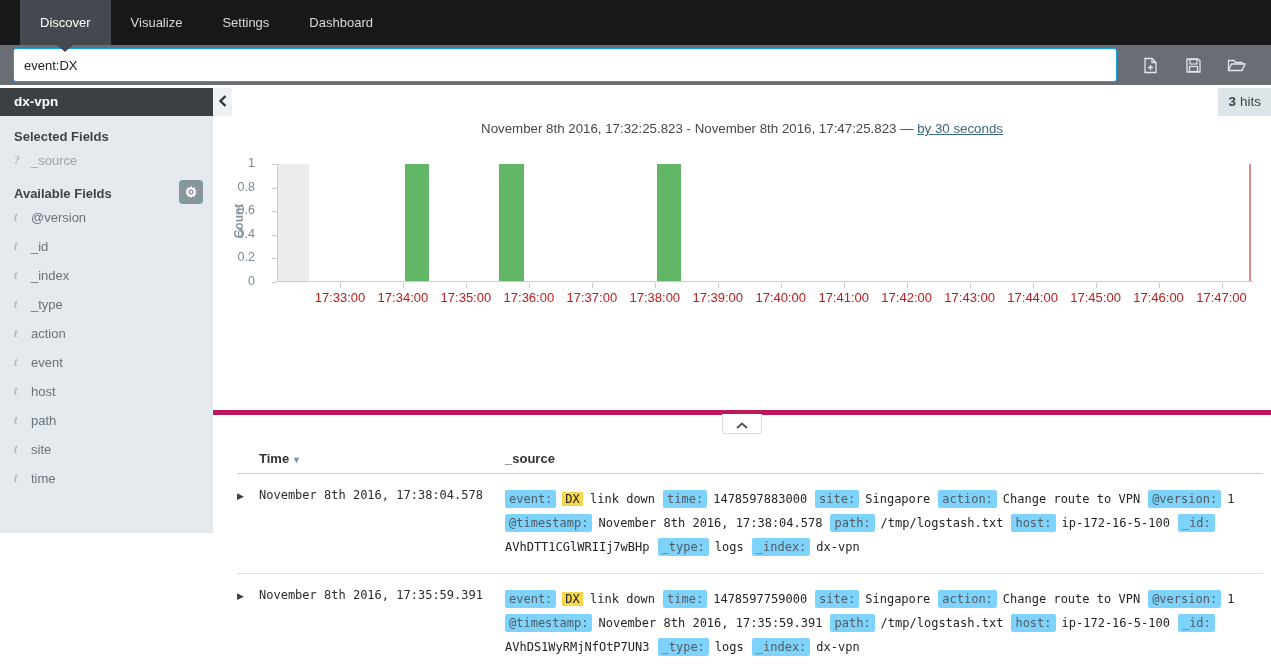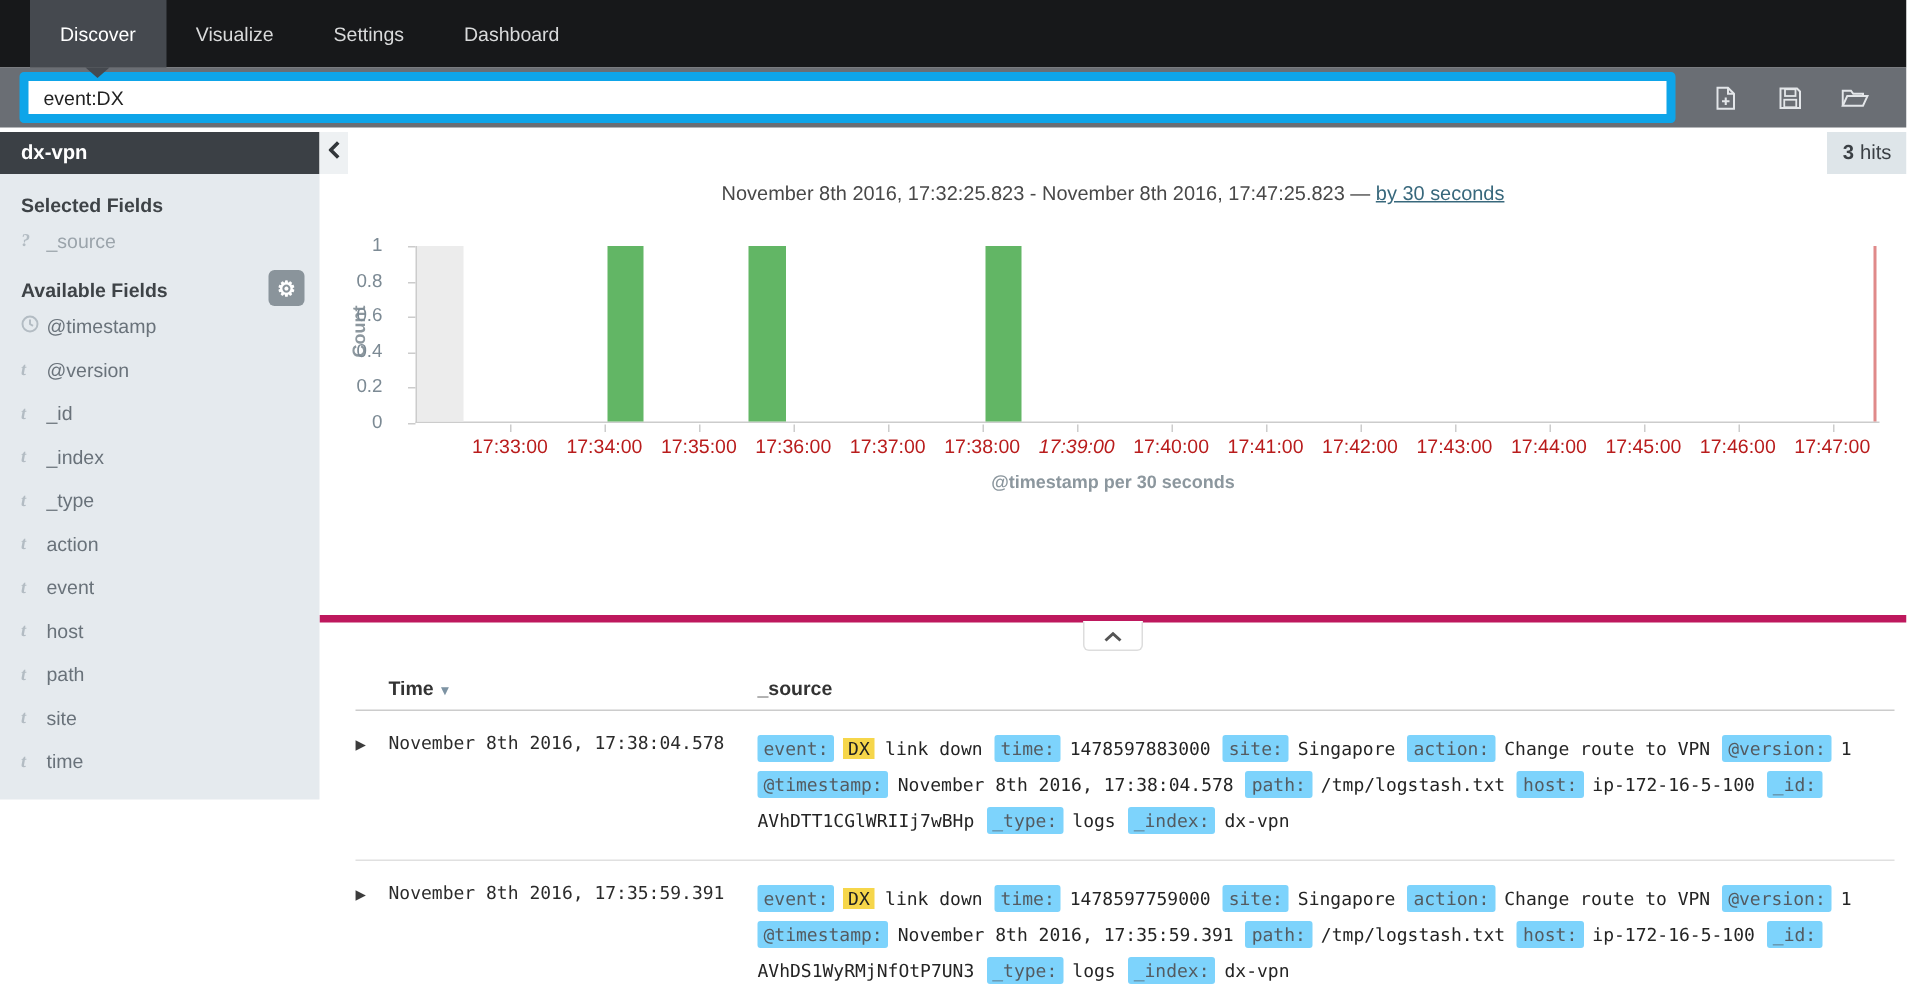--- a/index.html
+++ b/index.html
@@ -15,21 +15,21 @@
   .logo-text { color:#fff; font-size:37px; font-weight:bold; letter-spacing:-2px; line-height:45px; padding-left:4px; }
   .nav-menu { display:flex; align-items:stretch; margin-left:20px; }
   .nav-item { position:relative; display:flex; align-items:center; padding:0 20px; font-size:13px; color:#d9dadb; cursor:pointer; }
   .nav-item.active { background:#45494f; color:#fff; }
   .nav-item.active::after { content:""; position:absolute; left:50%; bottom:-7px; margin-left:-8px;
       border-left:8px solid transparent; border-right:8px solid transparent; border-top:7px solid #45494f; z-index:5; }
   .nav-right { margin-left:auto; display:flex; align-items:center; padding-right:6px; gap:7px; font-size:13px; color:#f0f1f2; }
 
   
   .searchrow { display:flex; align-items:center; height:40px; background:#6a6e74; padding:0 0 0 13px; }
-  .search-input { width:1104px; height:34px; border:6px solid #0ea5e9; border-radius:3px;
+  .search-input { width:1104px; height:34px; border:1px solid #0ea5e9; border-radius:3px;
       font-size:13px; padding:0 10px; color:#222; font-family:"Liberation Sans",sans-serif; }
   .search-icons { flex:1; display:flex; justify-content:space-evenly; align-items:center; }
   .sicon { cursor:pointer; display:inline-flex; }
 
   
   .content { position:relative; height:586px; }
 
   .sidebar { position:absolute; left:0; top:3px; width:213px; }
   .sidebar-header { height:28px; background:#3b4045; color:#fff; font-size:13.5px; font-weight:bold;
       line-height:28px; padding:0 14px; }
@@ -136,27 +136,20 @@
               <span class="ficon">?</span>
               <span>_source</span>
             </li>
           </ul>
         <div class="side-heading">
           <span>Available Fields</span>
           <span class="gear-btn">⚙</span>
         </div>
         <ul class="field-list" id="available-fields">
             <li class="field-item">
-              <span class="ficon"><svg width="12" height="12" viewBox="0 0 12 12">
-                  <circle cx="6" cy="6" r="5" fill="none" stroke="#b3bcc3" stroke-width="1.3"></circle>
-                  <path d="M6 3 V6 L8 7.2" fill="none" stroke="#b3bcc3" stroke-width="1.3"></path>
-                </svg></span>
-              <span>@timestamp</span>
-            </li>
-            <li class="field-item">
               <span class="ficon">t</span>
               <span>@version</span>
             </li>
             <li class="field-item">
               <span class="ficon">t</span>
               <span>_id</span>
             </li>
             <li class="field-item">
               <span class="ficon">t</span>
               <span>_index</span>
@@ -215,21 +208,20 @@
         </div>
         <div class="chart-area" id="chart-area">
           <div class="count-label">Count</div>
           <div class="plot" id="plot">
               <div class="partial" style="background: rgb(236, 236, 236); width: 3.22581%;"></div>
               <div class="bar" style="background: rgb(98, 182, 101); left: 13.0232%; width: 2.5%; height: 100%;"></div>
               <div class="bar" style="background: rgb(98, 182, 101); left: 22.7006%; width: 2.5%; height: 100%;"></div>
               <div class="bar" style="background: rgb(98, 182, 101); left: 38.8297%; width: 2.5%; height: 100%;"></div>
               <div class="nowline" style="background: rgb(224, 138, 138); left: 99.5509%;"></div>
             </div>
-          <div class="xaxis-title">@timestamp per 30 seconds</div>
         <div class="ylab" style="top: 10px;">1</div>
             <div class="ytick" style="top: 18px;"></div>
             <div class="ylab" style="top: 33.6px;">0.8</div>
             <div class="ytick" style="top: 41.6px;"></div>
             <div class="ylab" style="top: 57.2px;">0.6</div>
             <div class="ytick" style="top: 65.2px;"></div>
             <div class="ylab" style="top: 80.8px;">0.4</div>
             <div class="ytick" style="top: 88.8px;"></div>
             <div class="ylab" style="top: 104.4px;">0.2</div>
             <div class="ytick" style="top: 112.4px;"></div>
@@ -241,21 +233,21 @@
             <div class="xlab" style="left: 189.935px;">17:34:00</div>
             <div class="xtick" style="left: 252.903px;"></div>
             <div class="xlab" style="left: 252.903px;">17:35:00</div>
             <div class="xtick" style="left: 315.871px;"></div>
             <div class="xlab" style="left: 315.871px;">17:36:00</div>
             <div class="xtick" style="left: 378.839px;"></div>
             <div class="xlab" style="left: 378.839px;">17:37:00</div>
             <div class="xtick" style="left: 441.806px;"></div>
             <div class="xlab" style="left: 441.806px;">17:38:00</div>
             <div class="xtick" style="left: 504.774px;"></div>
-            <div class="xlab" style="left: 504.774px; font-style: italic;">17:39:00</div>
+            <div class="xlab" style="left: 504.774px;">17:39:00</div>
             <div class="xtick" style="left: 567.742px;"></div>
             <div class="xlab" style="left: 567.742px;">17:40:00</div>
             <div class="xtick" style="left: 630.71px;"></div>
             <div class="xlab" style="left: 630.71px;">17:41:00</div>
             <div class="xtick" style="left: 693.677px;"></div>
             <div class="xlab" style="left: 693.677px;">17:42:00</div>
             <div class="xtick" style="left: 756.645px;"></div>
             <div class="xlab" style="left: 756.645px;">17:43:00</div>
             <div class="xtick" style="left: 819.613px;"></div>
             <div class="xlab" style="left: 819.613px;">17:44:00</div>

